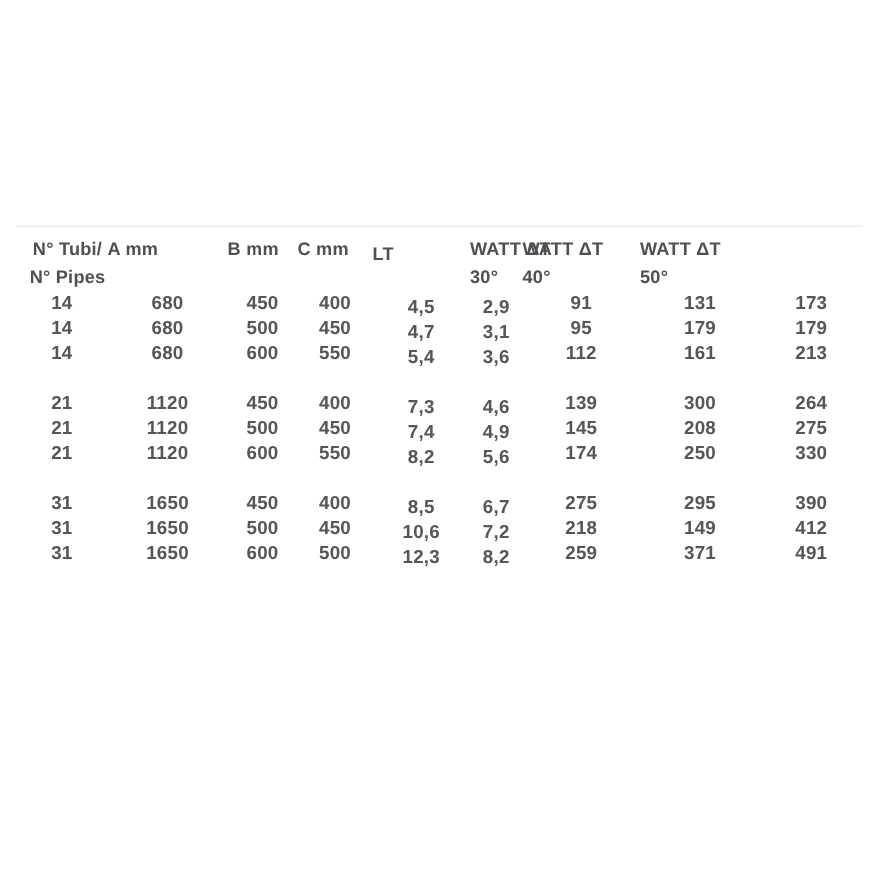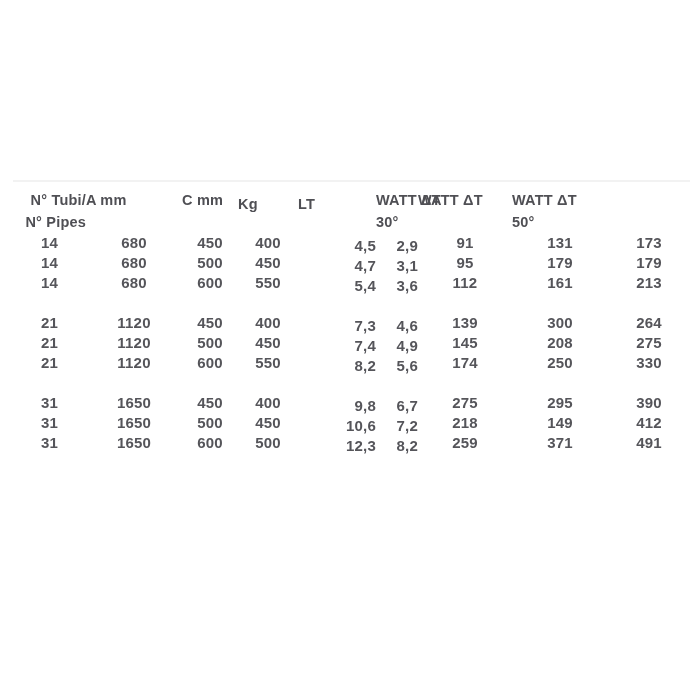--- a/index.html
+++ b/index.html
@@ -14,64 +14,65 @@
   .grid{
     display:grid;
     grid-template-columns:73px 96px 56px 60px 78px 42px 94px 96px 82px;
   }
   .thead{padding-top:7px;}
   .th{
     font-weight:700;font-size:14.5px;line-height:22px;letter-spacing:0.2px;
     color:#4f4f54;text-align:left;white-space:nowrap;
   }
   .th span{display:block;}
-  .th.c1{text-align:right;padding-left:9px;}
+  .th.c1{text-align:center;padding-left:9px;}
   .th.c5,.th.c6{transform:translateY(4px);}
   .tbody{margin-top:0;}
   .group + .group{margin-top:20px;}
   .row{height:20px;}
   .td{
     font-weight:700;font-size:15px;line-height:20px;letter-spacing:0.2px;
     color:#55555a;text-align:center;white-space:nowrap;
   }
-  .td.c5,.td.c6{transform:translateY(3px);text-align:right;}
+  .td.c5,.td.c6{transform:translateY(3px);}
 </style>
 </head>
 <body>
 
 <div class="page">
   <div class="spec-table">
 
     <div class="thead grid">
       <div class="th c1">
         <span>N° Tubi/</span>
         <span>N° Pipes</span>
       </div>
       <div class="th c2">
         <span>A mm</span>
         <span></span>
       </div>
+      <div class="th c3">
+        <span>B mm</span>
+        <span></span>
+      </div>
       <div class="th c4">
         <span>C mm</span>
-        <span></span>
-      </div>
-      <div class="th c5">
-        <span>Kg</span>
         <span></span>
       </div>
       <div class="th c6">
         <span>LT</span>
         <span></span>
       </div>
       <div class="th c7">
         <span>WATT ΔT</span>
         <span>30°</span>
       </div>
       <div class="th c8">
         <span>WATT ΔT</span>
+        <span>40°</span>
       </div>
       <div class="th c9">
         <span>WATT ΔT</span>
         <span>50°</span>
       </div>
     </div>
 
     <div class="tbody">
         <div class="group">
           <div class="row grid">
@@ -142,21 +143,21 @@
             <div class="td c8">250</div>
             <div class="td c9">330</div>
           </div>
         </div>
         <div class="group">
           <div class="row grid">
             <div class="td c1">31</div>
             <div class="td c2">1650</div>
             <div class="td c3">450</div>
             <div class="td c4">400</div>
-            <div class="td c5">9,8</div>
+            <div class="td c5">8,5</div>
             <div class="td c6">6,7</div>
             <div class="td c7">275</div>
             <div class="td c8">295</div>
             <div class="td c9">390</div>
           </div>
           <div class="row grid">
             <div class="td c1">31</div>
             <div class="td c2">1650</div>
             <div class="td c3">500</div>
             <div class="td c4">450</div>

